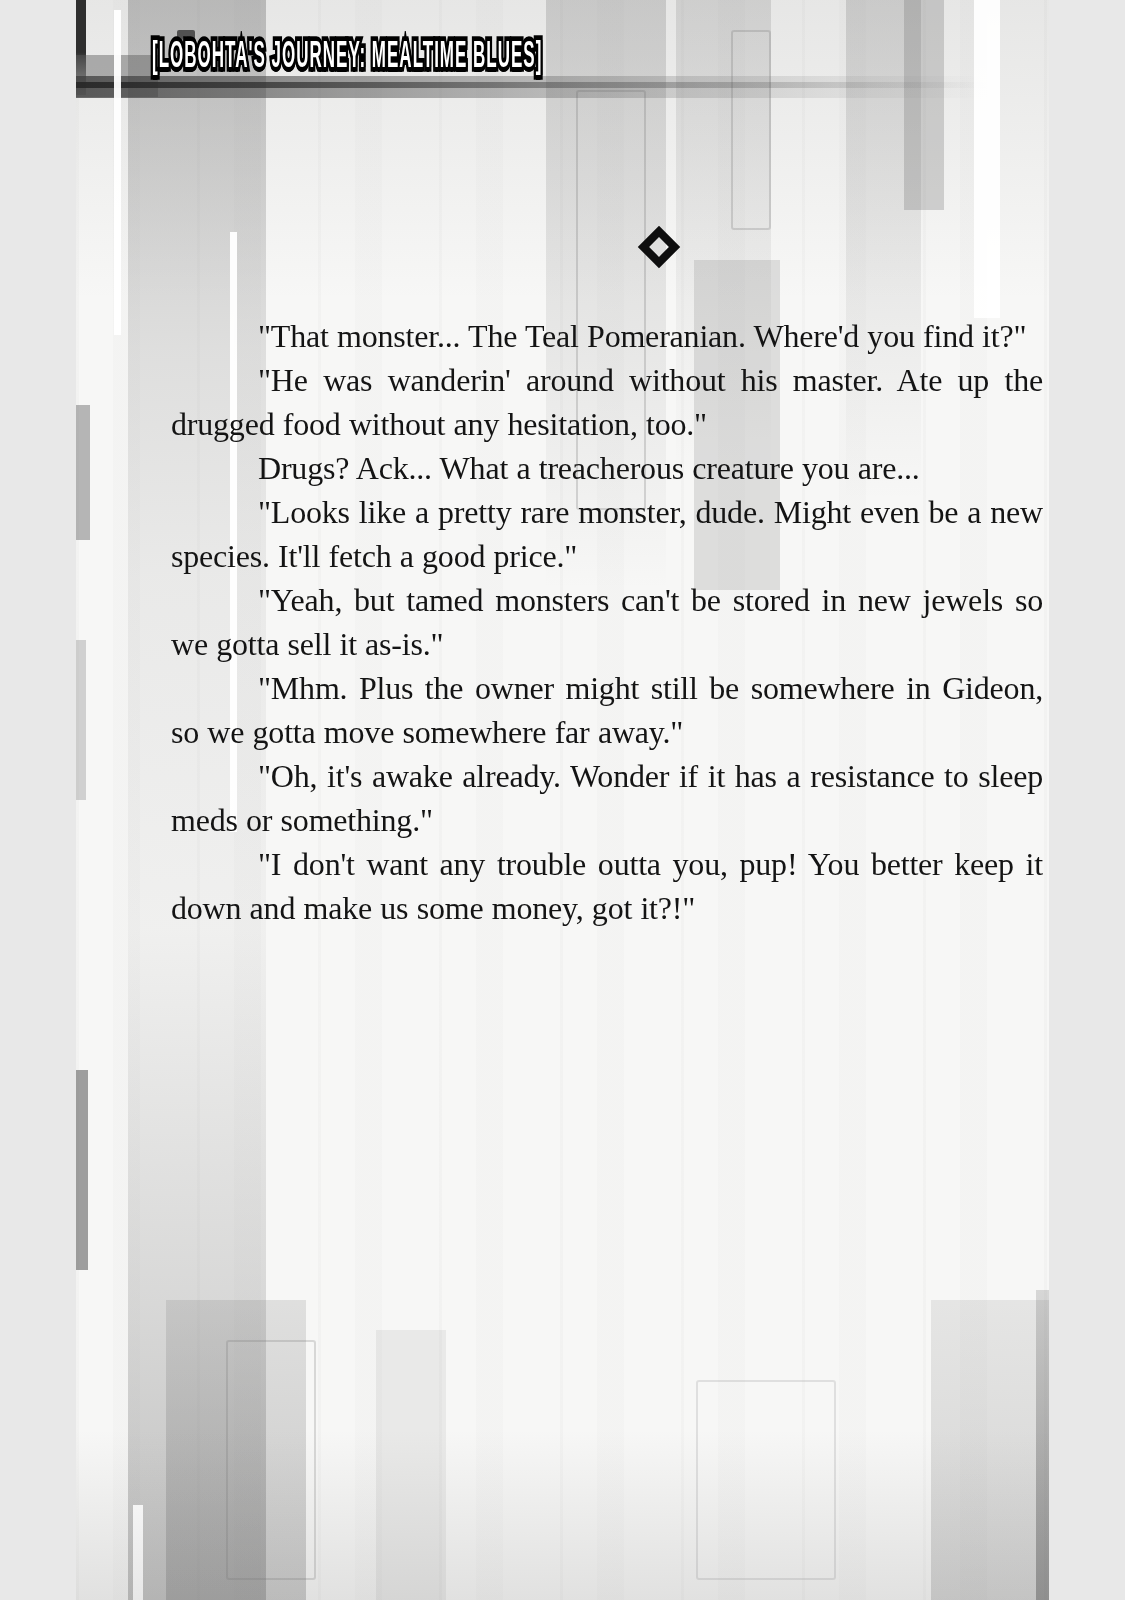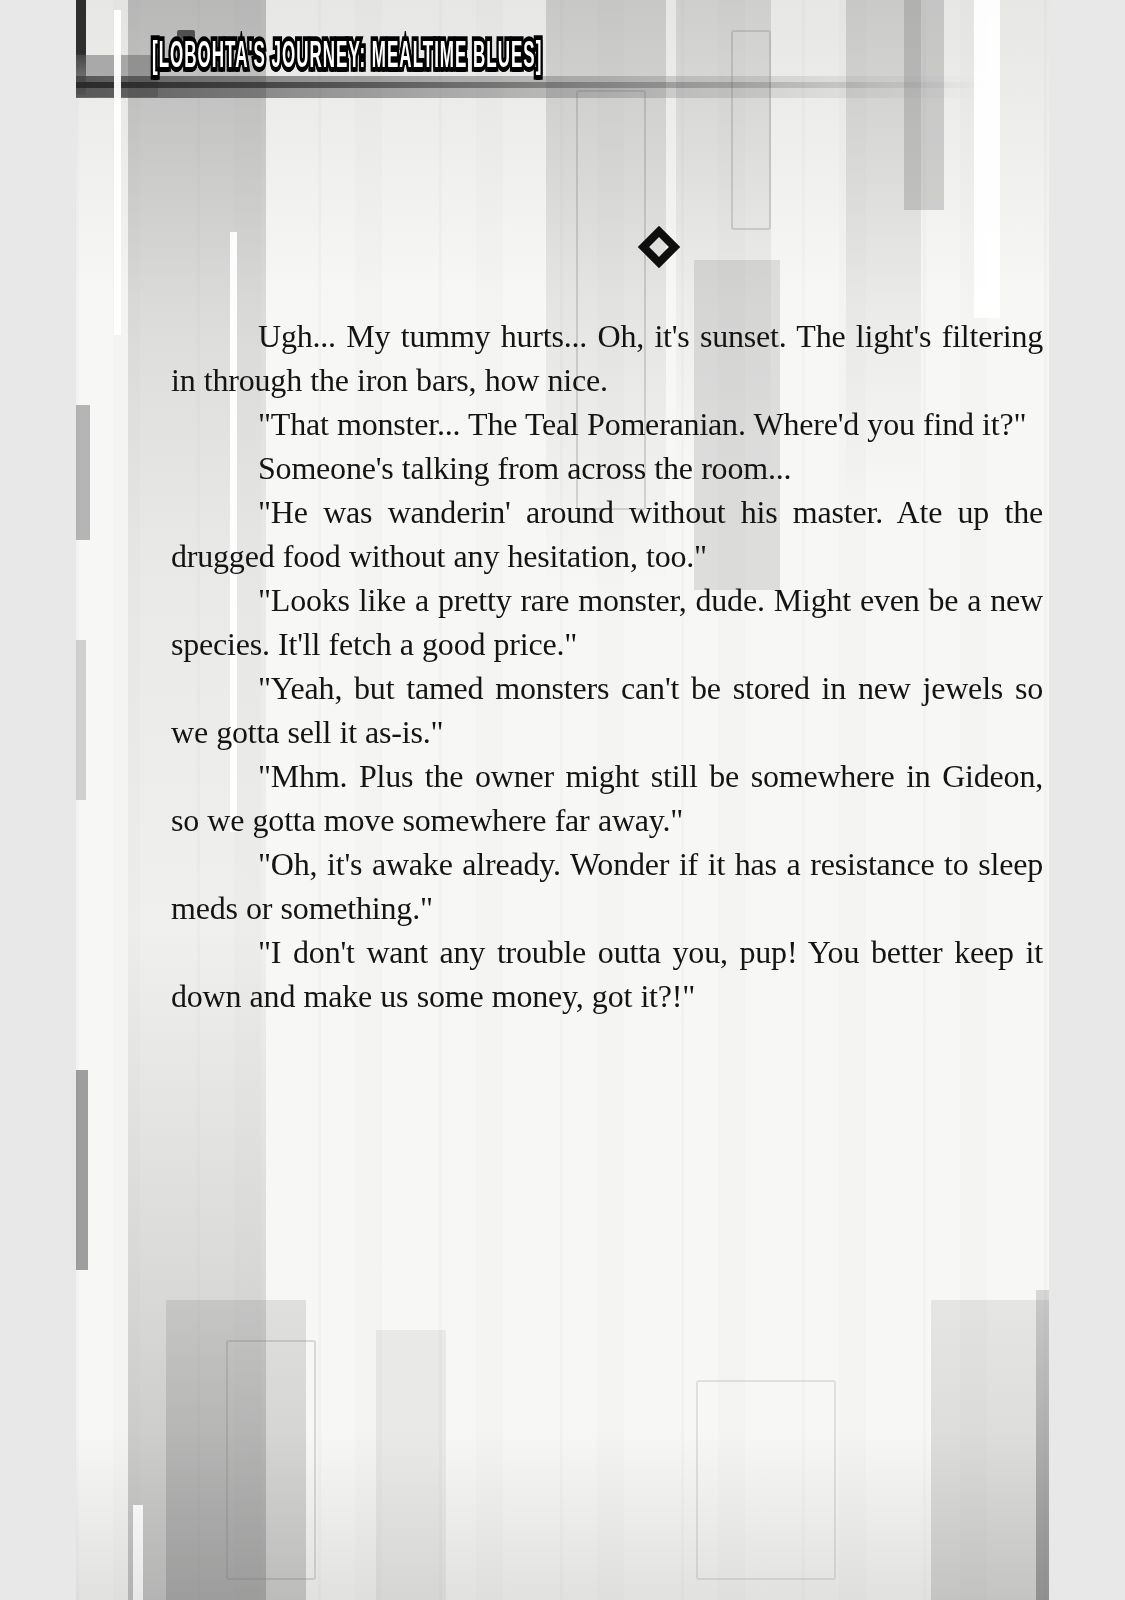--- a/index.html
+++ b/index.html
@@ -146,24 +146,23 @@
   <div class="decor vignette-bottom"></div>
 
   <header class="title-wrap">
     <span class="title-layer title-stroke">[LOBOHTA'S JOURNEY: MEALTIME BLUES]</span>
     <span class="title-layer title-fill">[LOBOHTA'S JOURNEY: MEALTIME BLUES]</span>
   </header>
 
   <div class="diamond"></div>
 
   <main class="text-block">
-    <p>Ugh... My tummy hurts... Oh, it's sunset. The light's filtering in through the iron bars, how nice.</p>
     <p>"That monster... The Teal Pomeranian. Where'd you find it?"</p>
-    <p>Someone's talking from across the room...</p>
     <p>"He was wanderin' around without his master. Ate up the drugged food without any hesitation, too."</p>
+    <p>Drugs? Ack... What a treacherous creature you are...</p>
     <p>"Looks like a pretty rare monster, dude. Might even be a new species. It'll fetch a good price."</p>
     <p>"Yeah, but tamed monsters can't be stored in new jewels so we gotta sell it as-is."</p>
     <p>"Mhm. Plus the owner might still be somewhere in Gideon, so we gotta move somewhere far away."</p>
     <p>"Oh, it's awake already. Wonder if it has a resistance to sleep meds or something."</p>
     <p>"I don't want any trouble outta you, pup! You better keep it down and make us some money, got it?!"</p>
   </main>
 
 </div>
 
 </body></html>

